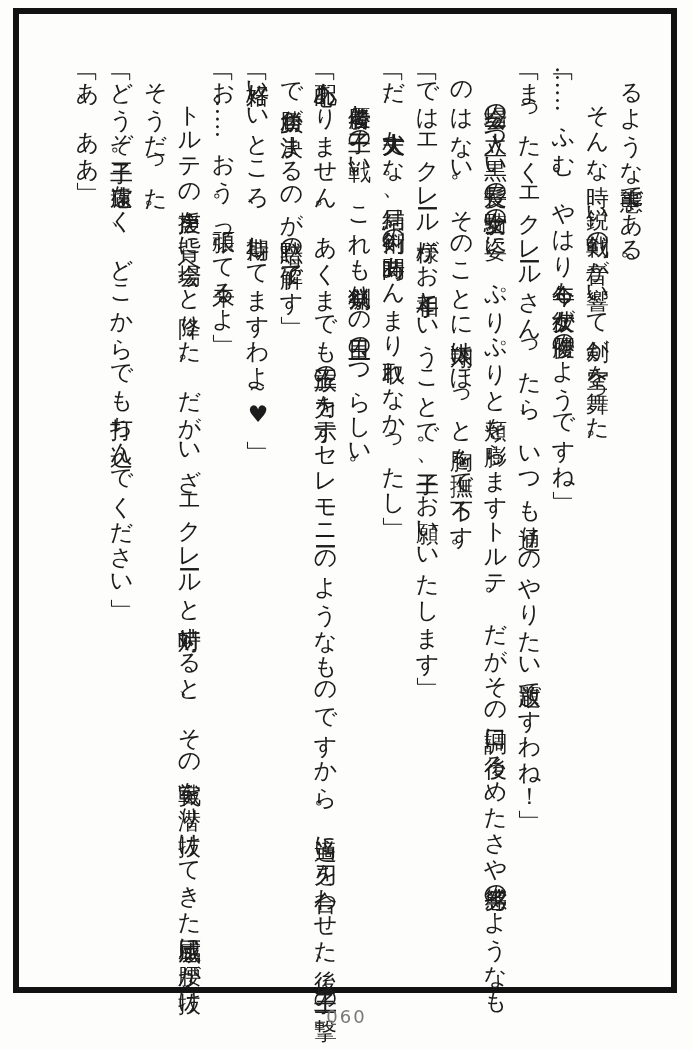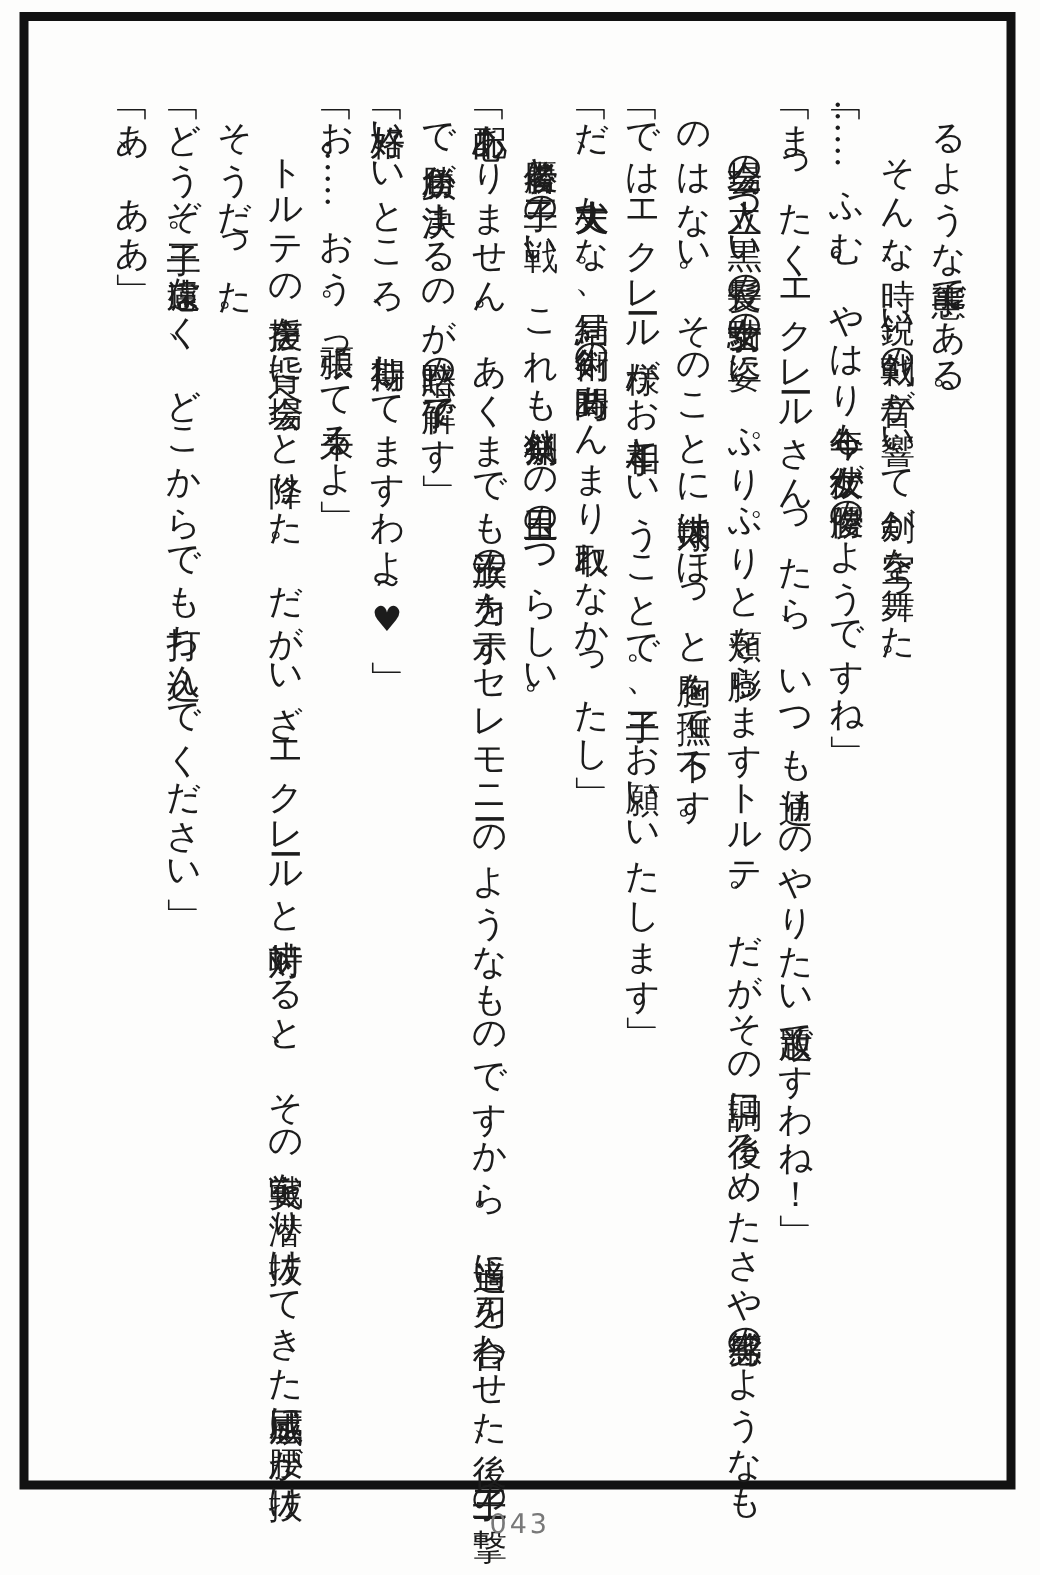--- a/index.html
+++ b/index.html
@@ -69,14 +69,14 @@
         <p>「だ、大丈夫かな。結局、剣術の時間あんまり取れなかったし」</p>
         <p class="indent">優勝者と王子の戦い、これも剣猟祭りの目玉の一つらしい。</p>
         <p>「心配ありません。あくまでも王族の力を示すセレモニーのようなものですから。適当に刃を合わせた後、王子の一撃で勝負が決まるのが暗黙の了解です」</p>
         <p>「格好いいところ、期待してますわよ～♥」</p>
         <p>「お……おう。頑張って来るよ」</p>
         <p class="indent">トルテの声援を背に会場へと降りた。だがいざエクレールと対峙すると、その実戦を潜り抜けてきた威圧感に腰が抜けそうだった。</p>
         <p>「どうぞ王子。遠慮なく、どこからでも打ち込んでください」</p>
         <p>「あ、ああ」</p>
       </div>
   </div>
-  <div class="page-number">043</div>
+  <div class="page-number">060</div>
 </div>
 
 </body></html>

